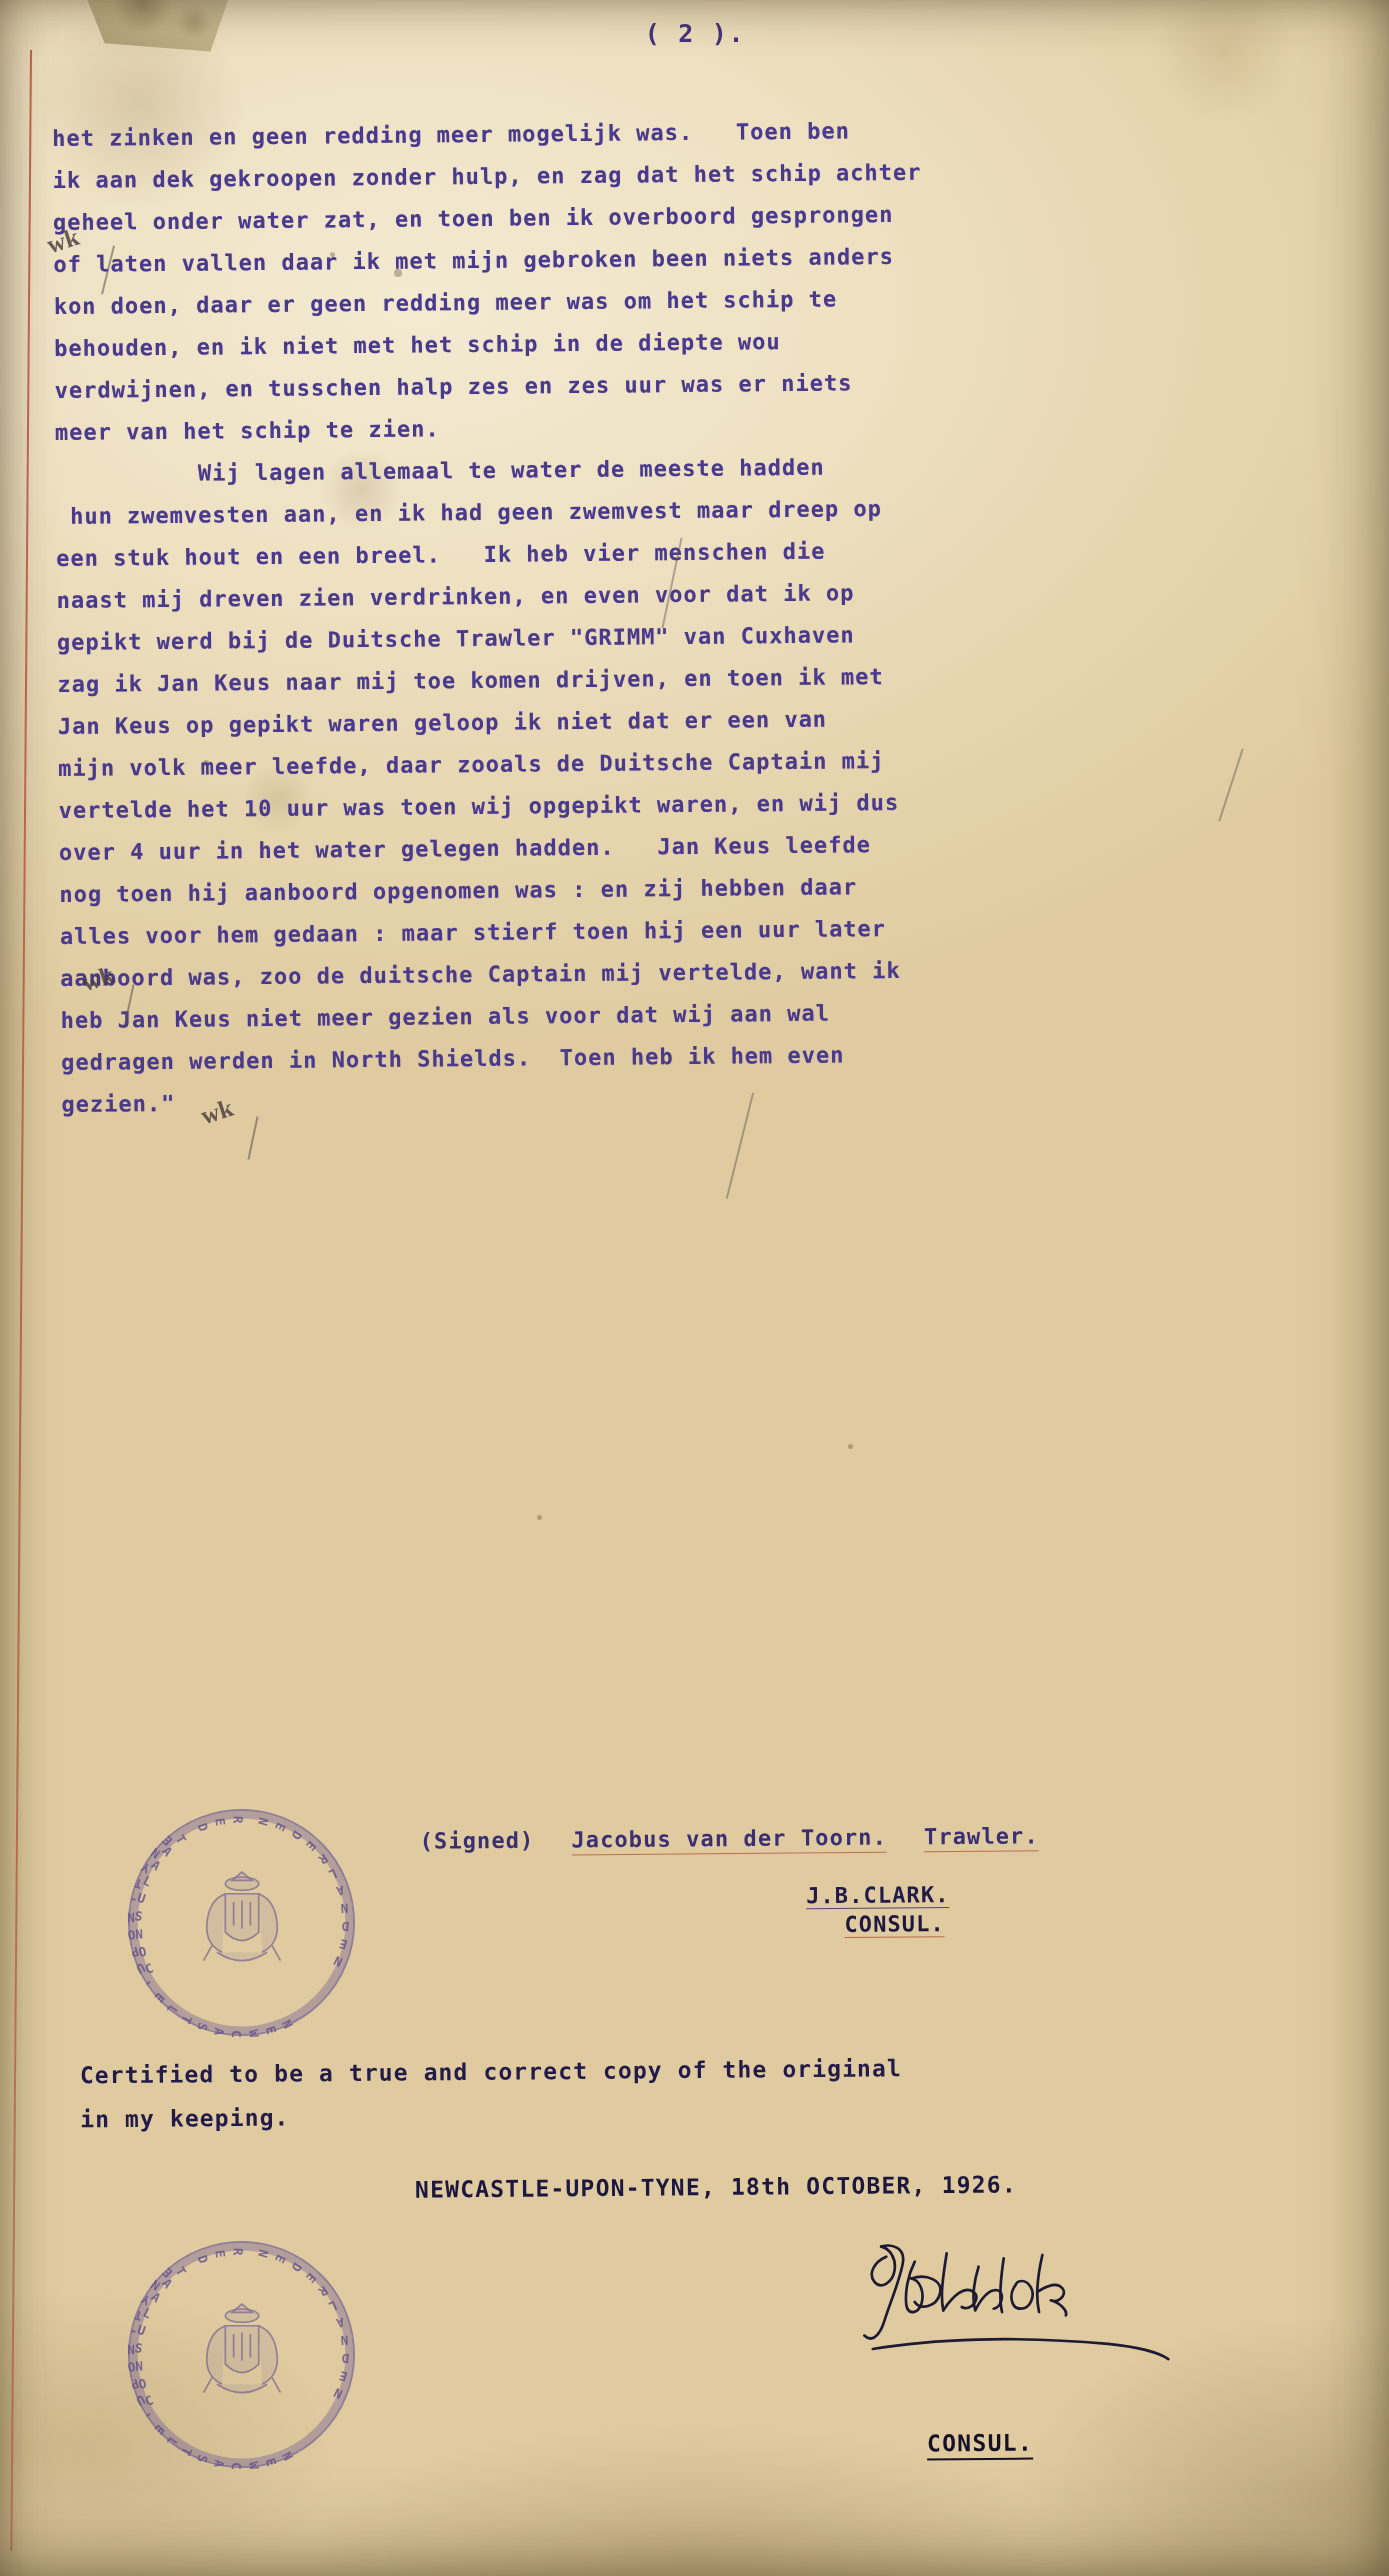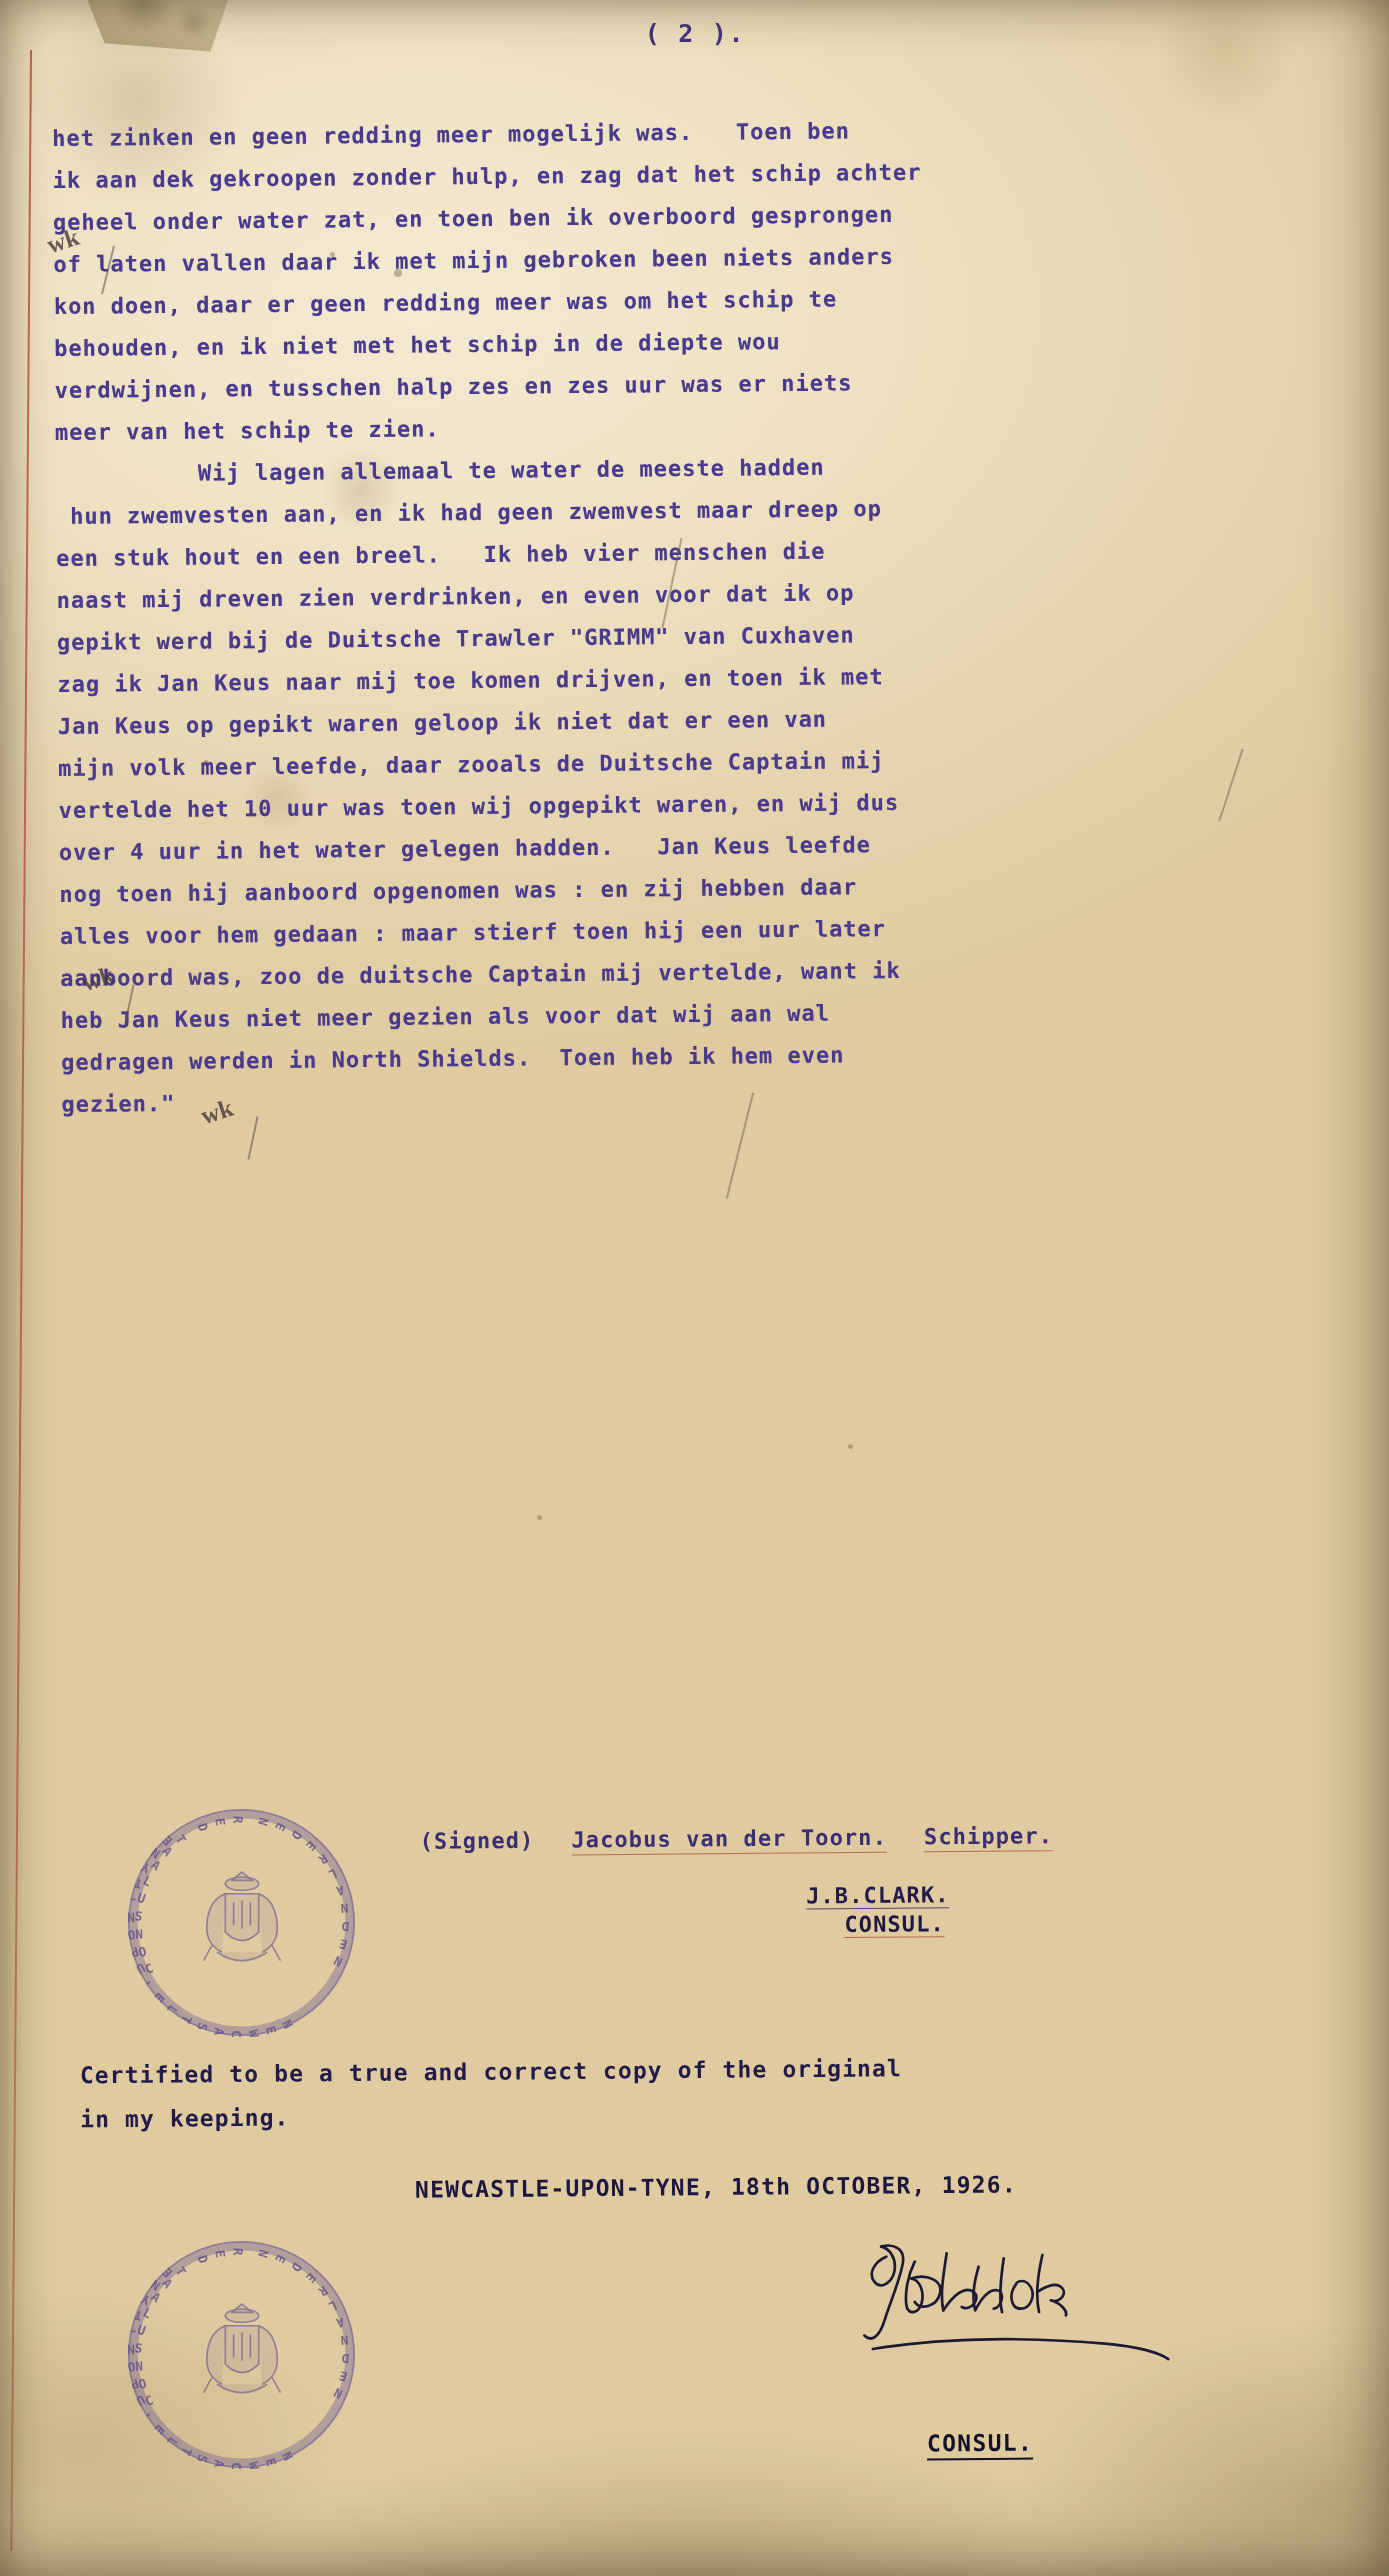--- a/index.html
+++ b/index.html
@@ -288,21 +288,21 @@
   <div class="pin-line" style="left:252px; top:1116px; height:44px; transform:rotate(12deg);"></div>
 
   <div class="pin-line" style="left:671px; top:537px; height:92px; transform:rotate(12deg); background:rgba(95,85,85,0.45);"></div>
   <div class="pin-line" style="left:1230px; top:747px; height:76px; transform:rotate(18deg); background:rgba(95,85,85,0.45);"></div>
   <div class="pin-line" style="left:739px; top:1091px; height:109px; transform:rotate(14deg); background:rgba(95,85,85,0.45);"></div>
 
   <div class="signature-block">
     <div class="signed-line">
       <span>(Signed)</span>
       <span class="underline-red">Jacobus van der Toorn.</span>
-      <span class="underline-red">Schipper.</span>
+      <span class="underline-red">Trawler.</span>
     </div>
     <div class="consul-name">
       <span class="nm">J.B.CLARK.</span>
     </div>
     <div>
       <span class="consul-word">CONSUL.</span>
     </div>
   </div>
 
   <div class="certify">

